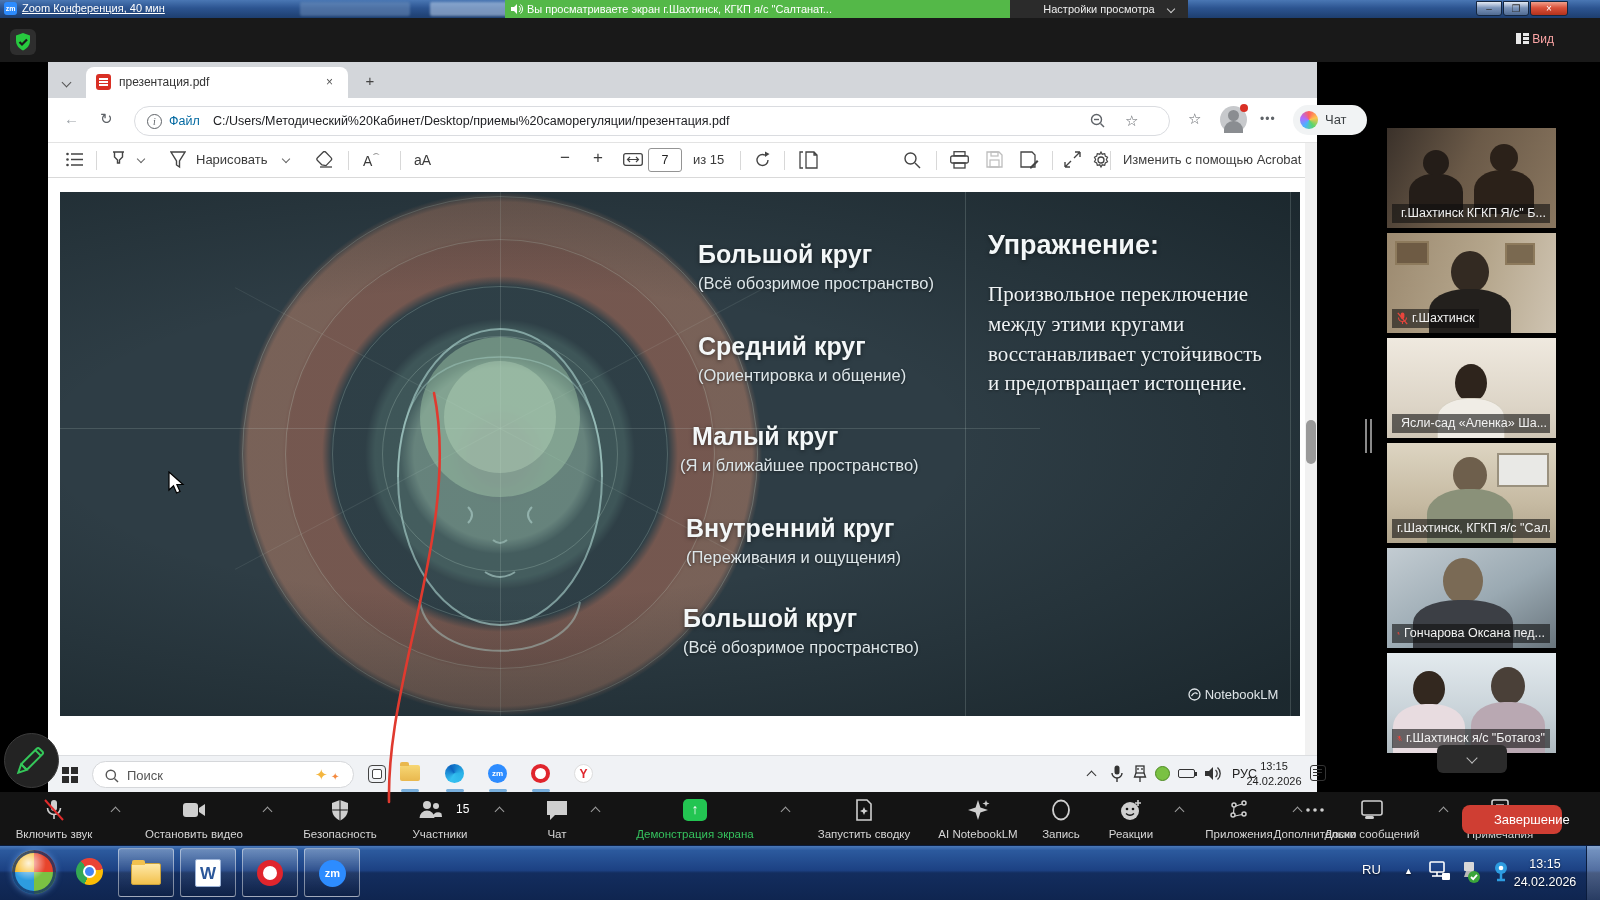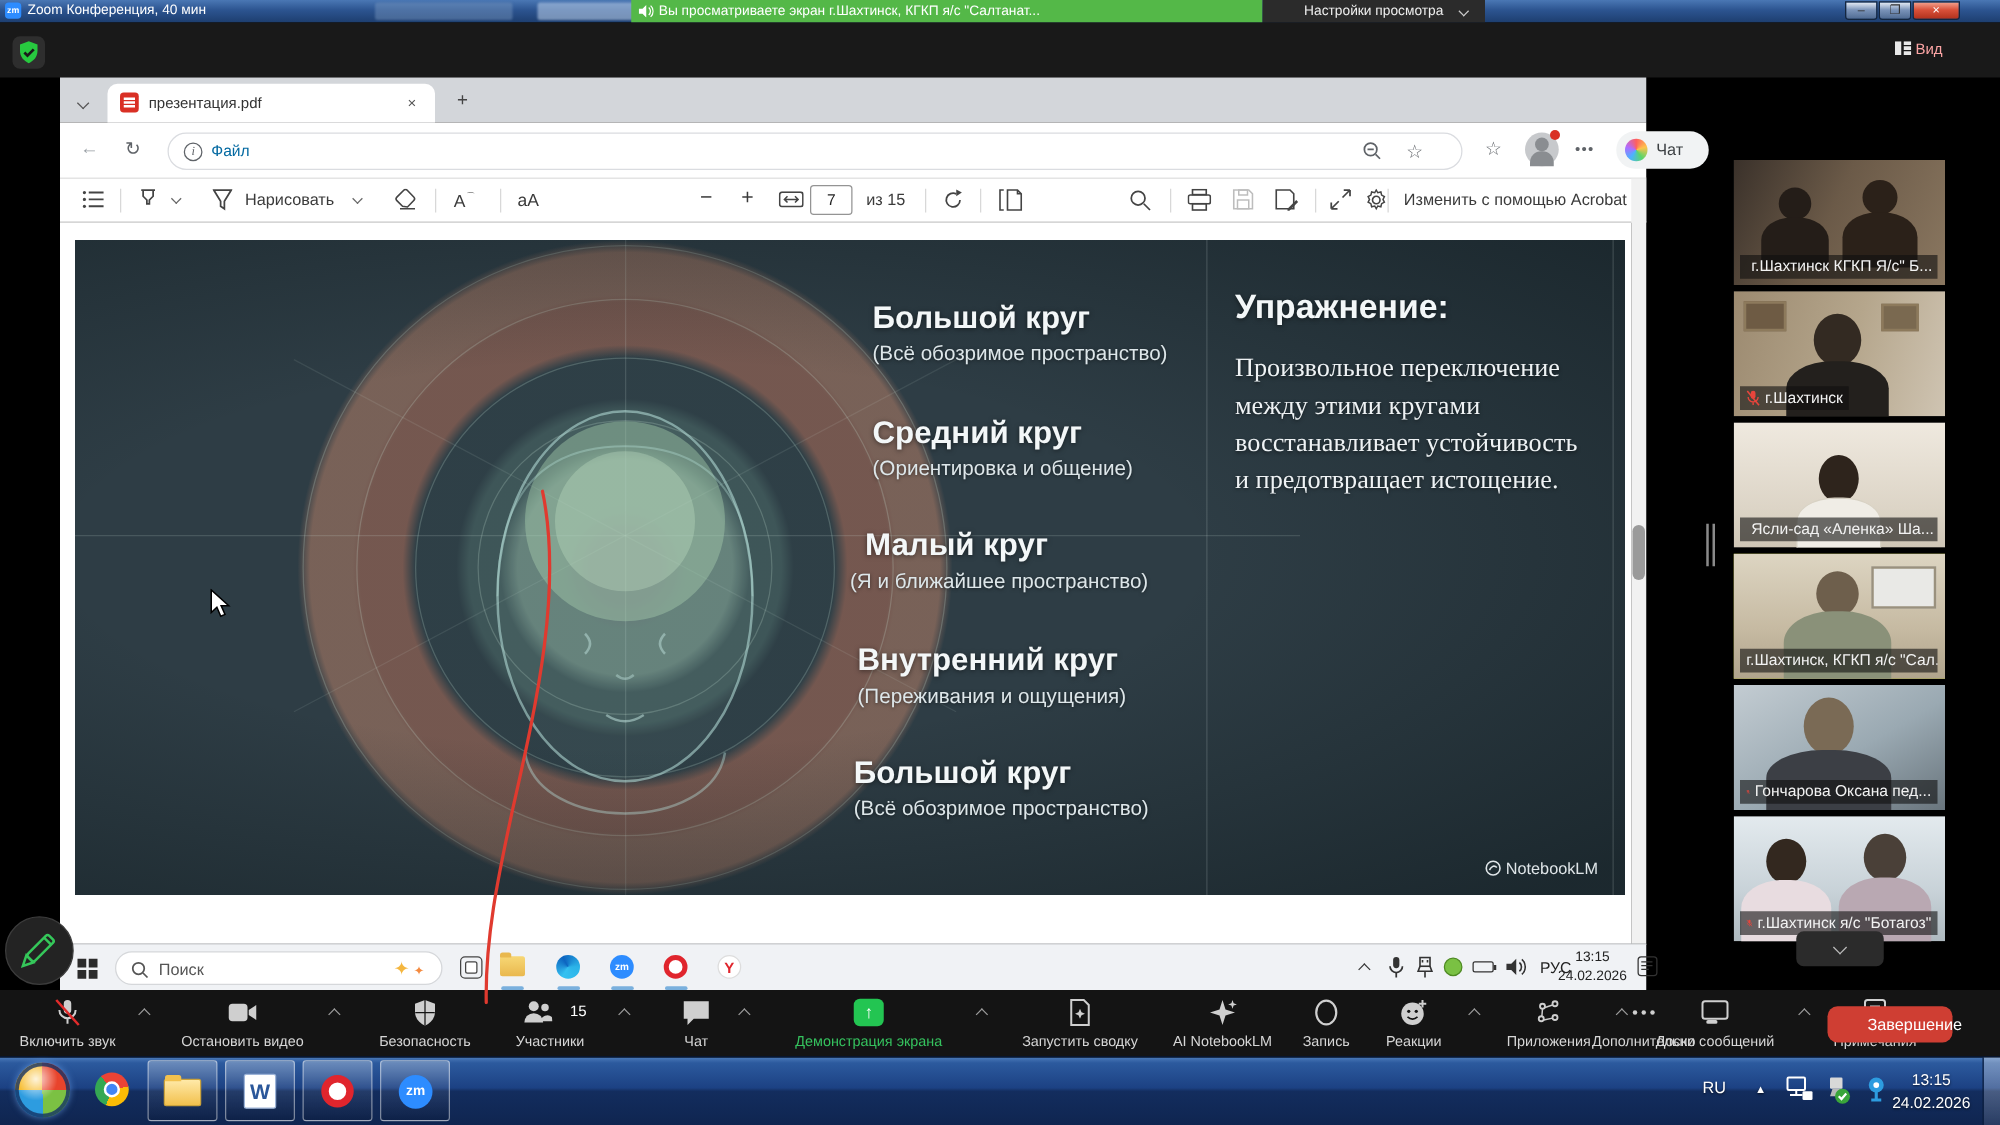--- a/index.html
+++ b/index.html
@@ -6,21 +6,21 @@
   html,body { width:1600px; height:900px; overflow:hidden; background:#000; font-family:"Liberation Sans",sans-serif; }
   .abs { position:absolute; }
   .page { position:relative; width:1600px; height:900px; background:#000; }
 
   
   .ztitle { left:0; top:0; width:1600px; height:18px;
     background:linear-gradient(#4a77b4,#2c5490 45%,#1d3e6f); color:#fff; font-size:11px; }
   .ztitle .ghost1 { left:430px; top:2px; width:330px; height:14px; background:rgba(190,210,235,.55); border-radius:2px; filter:blur(1px); }
   .ztitle .ghost2 { left:300px; top:2px; width:110px; height:14px; background:rgba(120,150,190,.45); border-radius:2px; filter:blur(1px); }
   .zm-mini { left:4px; top:2px; width:13px; height:13px; border-radius:3px; background:#2d8cff; color:#fff; font-size:7px; font-weight:bold; text-align:center; line-height:13px; }
-  .ztitle-text { left:22px; top:2px; }
+  .ztitle-text { left:22px; top:2px;text-decoration:underline; }
   .green-banner { left:505px; top:0; width:505px; height:18px; background:#54b848; color:#fff; font-size:11px; line-height:18px; padding-left:22px; white-space:nowrap; overflow:hidden; }
   .spk { left:6px; top:4px; }
   .view-settings { left:1010px; top:0; width:178px; height:18px; background:#2b2b2b; color:#eee; font-size:11px; line-height:18px; text-align:center; }
   .vs-chev { left:158px; top:6px; width:6px; height:6px; border-left:1.4px solid #ccc; border-bottom:1.4px solid #ccc; transform:rotate(-45deg); }
   .winbtn { top:1px; height:15px; border:1px solid #14263f; border-radius:0 0 3px 3px;
     background:linear-gradient(rgba(255,255,255,.85),rgba(200,210,225,.5) 45%,rgba(150,165,185,.4)); color:#333; font-size:10px; text-align:center; line-height:14px; }
   .winbtn.close { background:linear-gradient(#f2a08c,#d9513a 45%,#b2321d); color:#fff; }
 
   
   .strip2 { left:0; top:18px; width:1600px; height:44px; background:#191919; }
@@ -214,20 +214,21 @@
     </div>
     <div class="abs newtab">+</div>
   </div>
 
   <div class="abs urlrow">
     <div class="abs nav-ico" style="left:16px;">←</div>
     <div class="abs nav-ico" style="left:52px;color:#5f6368;">↻</div>
     <div class="abs url-pill">
       <div class="abs info-circ">i</div>
       <div class="abs file-label">Файл</div>
+      <div class="abs url-text">C:/Users/Методический%20Кабинет/Desktop/приемы%20саморегуляции/презентация.pdf</div>
       <svg class="abs pill-zoom" width="16" height="16" viewBox="0 0 16 16">
           <circle cx="6.5" cy="6.5" r="5" stroke="#5f6368" fill="none" stroke-width="1.4"></circle>
           <line x1="10.5" y1="10.5" x2="14" y2="14" stroke="#5f6368" stroke-width="1.4"></line>
           <line x1="4" y1="6.5" x2="9" y2="6.5" stroke="#5f6368" stroke-width="1.4"></line>
         </svg>
       <div class="abs pill-star">☆</div>
     </div>
     <div class="abs fav-ico">☆</div>
     <div class="abs avatar"></div>
     <div class="abs avatar-dot"></div>

